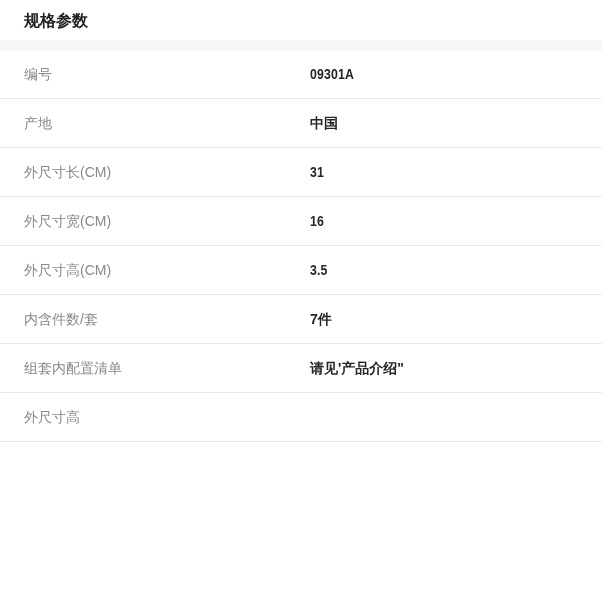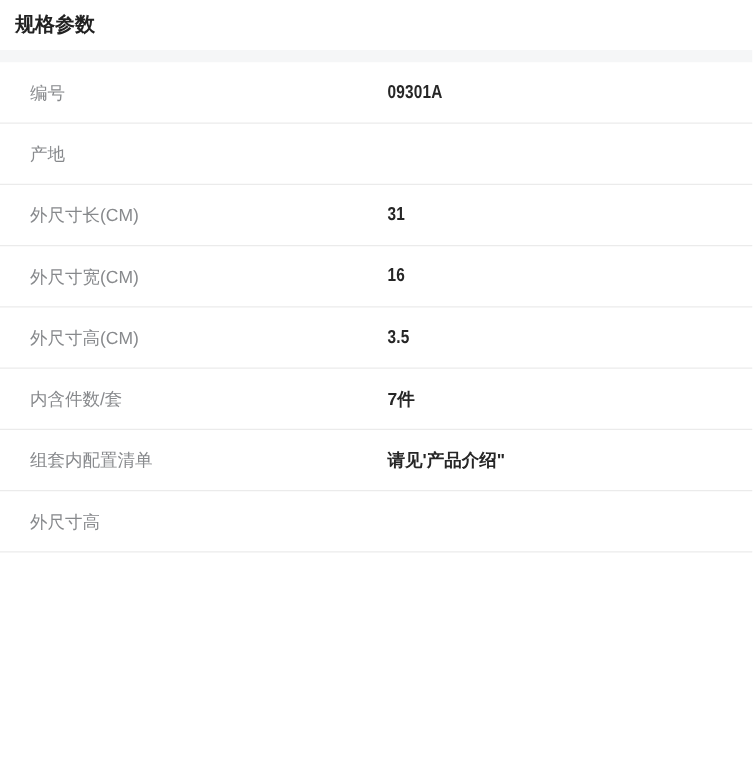--- a/index.html
+++ b/index.html
@@ -12,21 +12,21 @@
   }
   *{margin:0;padding:0;box-sizing:border-box;}
   html,body{background:var(--bg);}
   body{
     width:602px;height:616px;
     font-family:"Liberation Sans","DejaVu Sans",sans-serif;
     overflow:hidden;
     position:relative;
   }
   .section-header{
-    padding:10px 14px 9px 12px;
+    padding:10px 14px 9px 24px;
     background:var(--bg);
   }
   .section-title{
     font-size:16px;
     line-height:21px;
     font-weight:700;
     color:var(--title);
   }
   .band{
     height:10px;
@@ -77,20 +77,21 @@
 <div class="band"></div>
 
 <div class="spec-table">
   <div class="spec-row">
     <div class="spec-label">编号</div>
     <div class="spec-value condensed">09301A</div>
   </div>
 
   <div class="spec-row">
     <div class="spec-label">产地</div>
+    <div class="spec-value">中国</div>
   </div>
 
   <div class="spec-row">
     <div class="spec-label">外尺寸长(CM)</div>
     <div class="spec-value condensed">31</div>
   </div>
 
   <div class="spec-row">
     <div class="spec-label">外尺寸宽(CM)</div>
     <div class="spec-value condensed">16</div>

